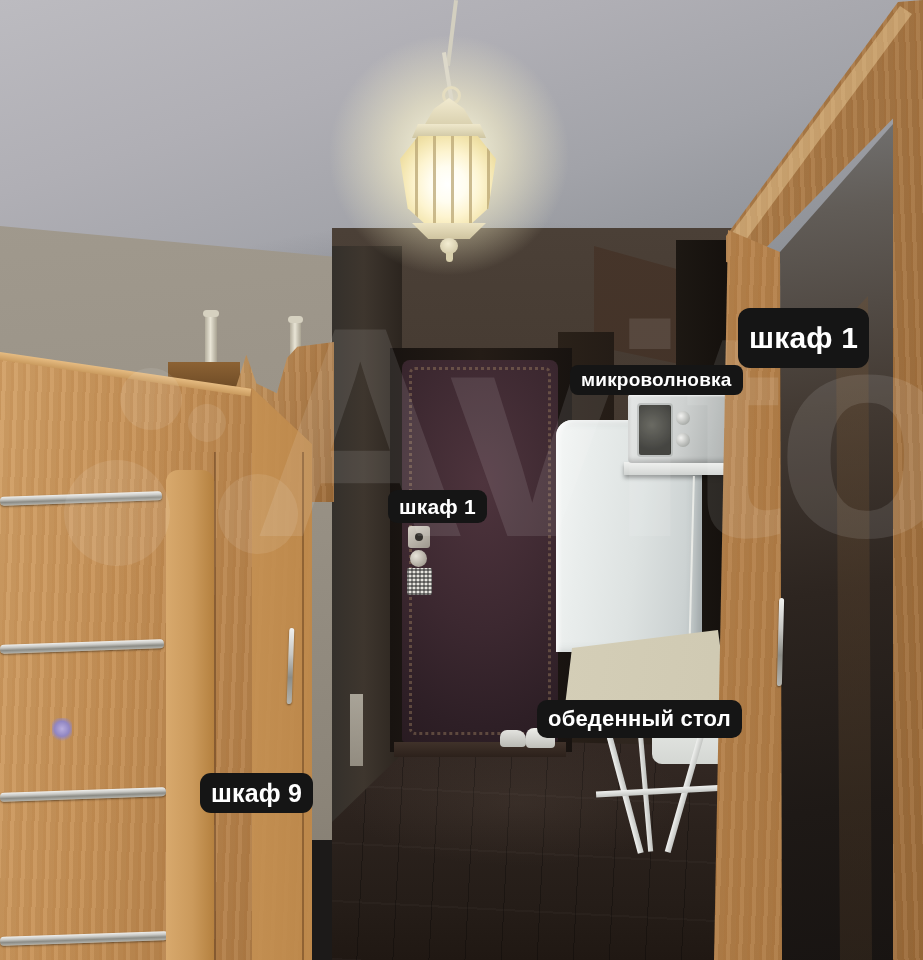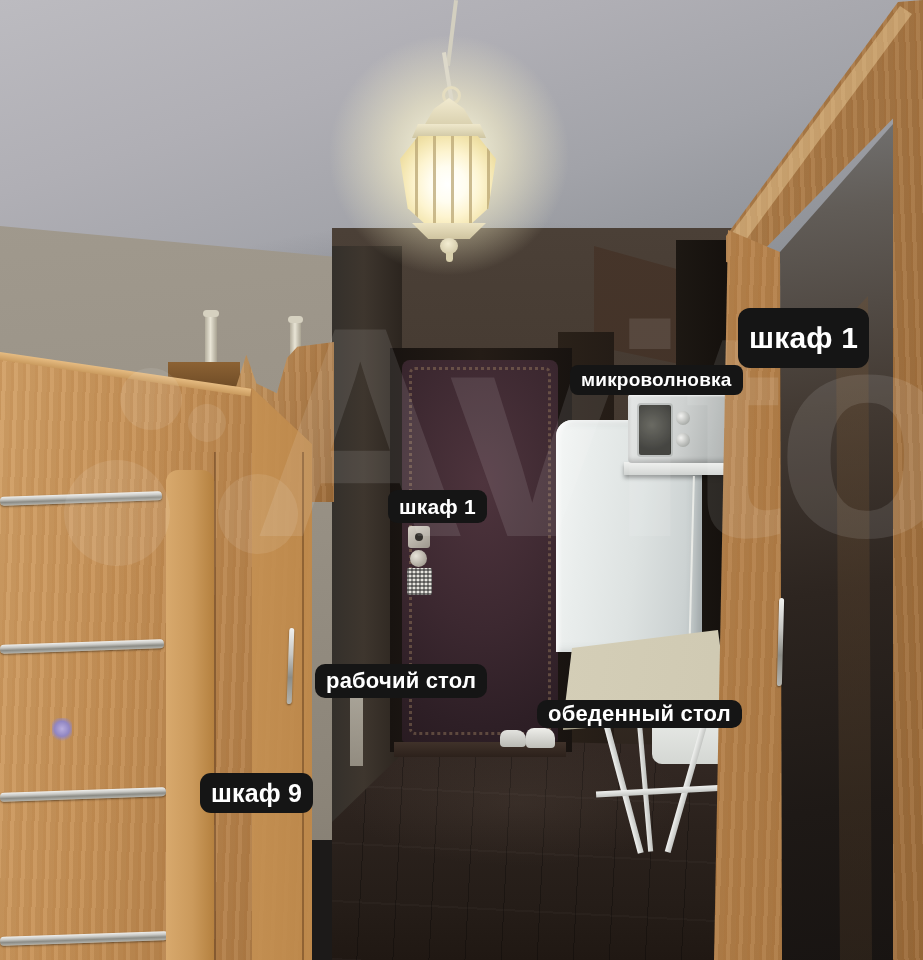--- a/index.html
+++ b/index.html
@@ -202,17 +202,16 @@
 
   <div class="wmc" style="left:120px;top:368px;width:62px;height:62px;"></div>
   <div class="wmc" style="left:64px;top:460px;width:106px;height:106px;"></div>
   <div class="wmc" style="left:218px;top:474px;width:80px;height:80px;"></div>
   <div class="wmc" style="left:188px;top:404px;width:38px;height:38px;"></div>
   <div class="wm" style="left:224px;top:282px;font-size:300px;font-weight:700;letter-spacing:-8px;line-height:1;">Avito</div>
 
   <div class="label" style="left:738px;top:308px;height:60px;font-size:30px;border-radius:12px;">шкаф 1</div>
   <div class="label" style="left:570px;top:365px;height:30px;font-size:19px;border-radius:8px;">микроволновка</div>
   <div class="label" style="left:388px;top:490px;height:33px;font-size:21px;border-radius:9px;">шкаф 1</div>
-  <div class="label" style="left:315px;top:664px;height:34px;font-size:22px;border-radius:10px;">рабочий стол</div>
-  <div class="label" style="left:537px;top:700px;height:28px;font-size:22px;border-radius:10px;text-align:right;">обеденный стол</div>
+  <div class="label" style="left:537px;top:700px;height:38px;font-size:22px;border-radius:10px;text-align:right;">обеденный стол</div>
   <div class="label" style="left:200px;top:773px;height:40px;font-size:25px;border-radius:11px;">шкаф 9</div>
 
 </div>
 
 </body></html>

